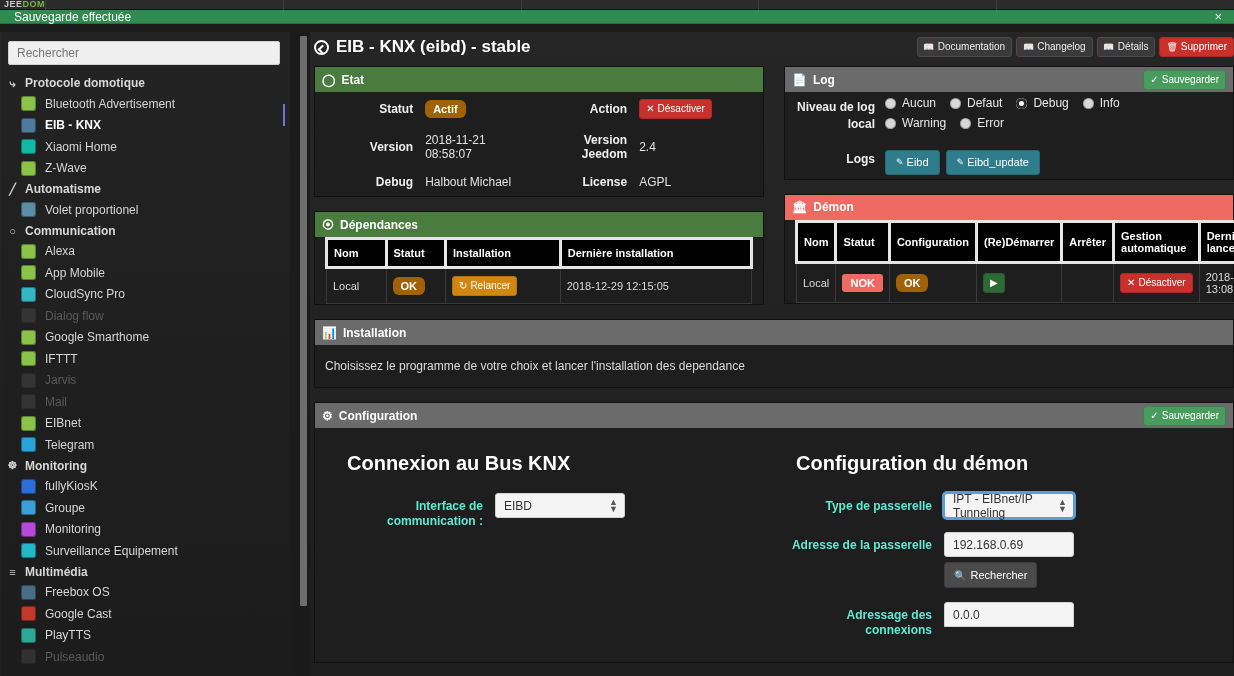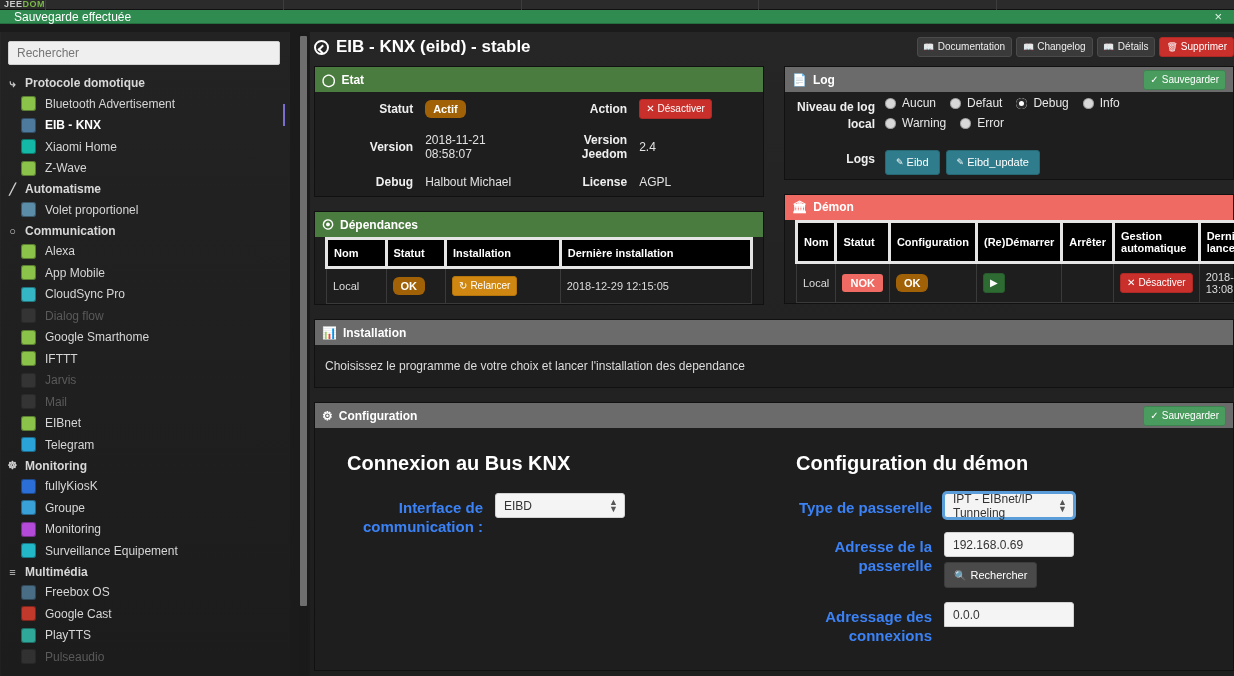--- a/index.html
+++ b/index.html
@@ -206,22 +206,22 @@
 
   
   .panel-wide { margin: 0 0 14px 4px; border: 1px solid #111; }
   .install-text { font-size: 12px; color: #dcdcdc; padding: 14px 10px; background:#1e1e1e; }
 
   .cfg-body { background: #1e1e1e; padding: 24px 10px 10px 10px; display: flex; }
   .cfg-col { flex: 1 1 0; min-width: 0; padding-left: 10px; }
   .cfg-title { font-size: 20px; font-weight: bold; color: #fff; margin: 0 0 18px 12px; }
   .cfg-row { display: flex; align-items: flex-start; margin-bottom: 14px; }
   .cfg-lbl {
-    width: 160px; text-align: right; font-weight: bold; font-size: 15px;
-    color: #3b82f6; padding: 6px 12px 0 0; line-height: 1.25;
+    width: 160px; text-align: right; font-weight: bold; font-size: 12px;
+    color: #5eead4; padding: 6px 12px 0 0; line-height: 1.25;
   }
   .cfg-ctl { width: 130px; }
   .inp {
     width: 100%; height: 25px; background: #f4f4f4; color: #333;
     border: 1px solid #d2d2d2; border-radius: 3px; font-size: 12px;
     padding: 0 8px; outline: none;
     font-family: "Liberation Sans", sans-serif;
   }
   .inp.stack-top { border-bottom-left-radius: 0; border-bottom-right-radius: 0; margin-bottom: 2px; }
   .sel {

